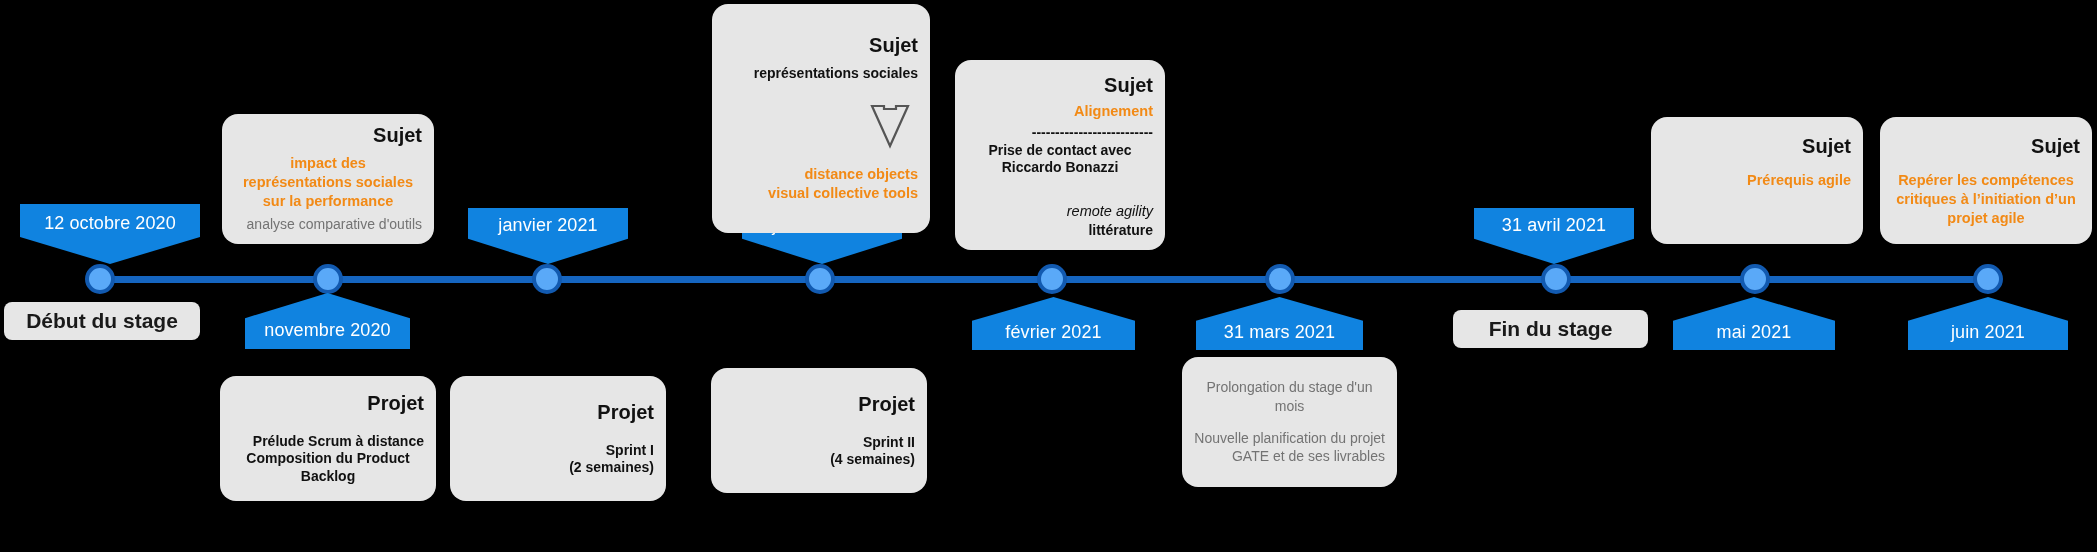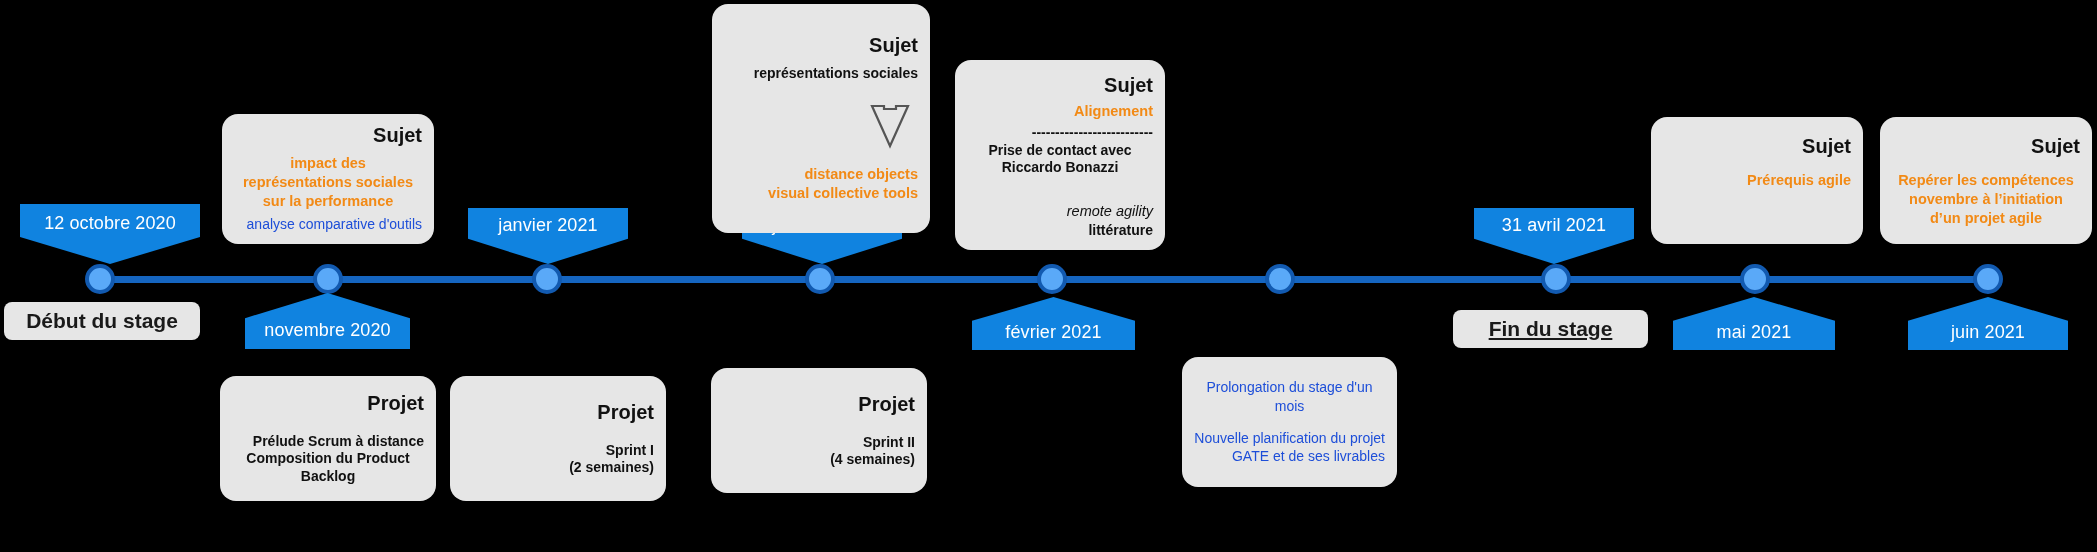--- a/index.html
+++ b/index.html
@@ -96,21 +96,21 @@
   }
   .card .accent{
     font-size:14.5px;
     font-weight:bold;
     color:#f28a16;
     line-height:1.3;
   }
   .card .plain{
     font-size:14px;
     font-weight:normal;
-    color:#1d4ed8;
+    color:#737373;
     line-height:1.35;
   }
   .card .ital{
     font-size:14.5px;
     font-style:italic;
     font-weight:normal;
     color:#111111;
     margin-top:23px;
   }
   .card .rule{
@@ -150,30 +150,31 @@
   <div class="chip down" style="left:20px; top:204px; width:180px; height:60px;">12 octobre 2020</div>
 
   <div class="chip up" style="left:245px; top:293px; width:165px; height:56px;">novembre 2020</div>
 
   <div class="chip down" style="left:468px; top:208px; width:160px; height:56px;">janvier 2021</div>
 
   <div class="chip down" style="left:742px; top:208px; width:160px; height:56px;">janvier 2021</div>
 
   <div class="chip up" style="left:972px; top:297px; width:163px; height:53px;">février 2021</div>
 
+  <div class="chip up" style="left:1196px;top:297px; width:167px; height:53px;">31 mars 2021</div>
 
   <div class="chip down" style="left:1474px;top:208px; width:160px; height:56px;text-align:center;">31 avril 2021</div>
 
   <div class="chip up" style="left:1673px;top:297px; width:162px; height:53px;">mai 2021</div>
 
   <div class="chip up" style="left:1908px;top:297px; width:160px; height:53px;">juin 2021</div>
 
   <div class="stage-label" style="left:4px; top:302px; width:196px; height:38px;">Début du stage</div>
 
-  <div class="stage-label" style="left:1453px; top:310px; width:195px; height:38px;text-decoration:underline;">Fin du stage</div>
+  <div class="stage-label" style="left:1453px; top:310px; width:195px; height:38px;">Fin du stage</div>
 
   <div class="card" style="left:222px; top:114px; width:212px; height:130px;">
     <div class="title">Sujet</div>
     <div class="gap-m"></div>
     <div class="accent">impact des représentations sociales sur la performance</div>
     <div class="gap-s"></div>
     <div class="plain">analyse comparative d'outils</div>
   </div>
 
   <div class="card" style="left:712px; top:4px; width:218px; height:229px;">
@@ -207,21 +208,21 @@
 
   <div class="card" style="left:1651px; top:117px; width:212px; height:127px; justify-content:flex-start; padding-top:18px;">
     <div class="title">Sujet</div>
     <div class="gap-m"></div>
     <div class="accent">Prérequis agile</div>
   </div>
 
   <div class="card" style="left:1880px; top:117px; width:212px; height:127px; justify-content:flex-start; padding-top:18px;">
     <div class="title">Sujet</div>
     <div class="gap-m"></div>
-    <div class="accent">Repérer les compétences novembre à l’initiation d’un projet agile</div>
+    <div class="accent">Repérer les compétences critiques à l’initiation d’un projet agile</div>
   </div>
 
   <div class="card" style="left:220px; top:376px; width:216px; height:125px;">
     <div class="title">Projet</div>
     <div class="gap-l"></div>
     <div class="sub">Prélude Scrum à distance</div>
     <div class="sub">Composition du Product Backlog</div>
   </div>
 
   <div class="card" style="left:450px; top:376px; width:216px; height:125px;">

